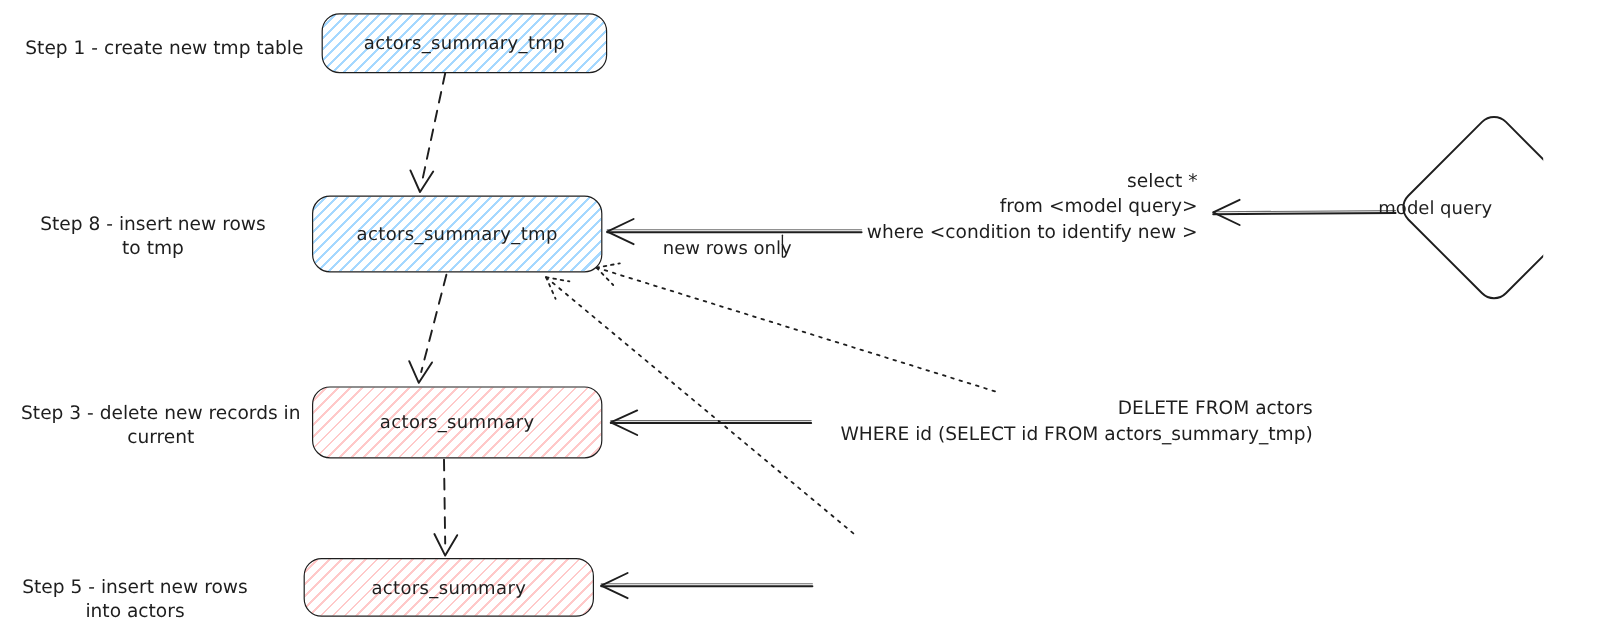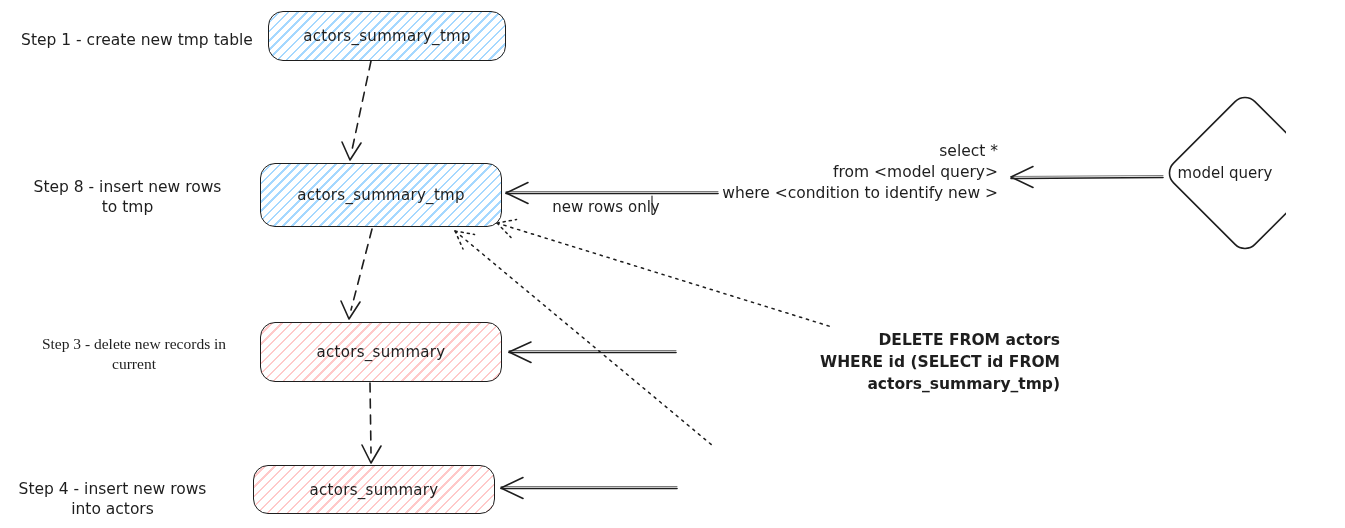--- a/index.html
+++ b/index.html
@@ -127,23 +127,23 @@
     </g>
 
     <g>
       <rect x="1187.5" y="115.5" width="115" height="115" rx="14" transform="rotate(45 1245 173)" fill="#ffffff" stroke-width="1.6"></rect>
     </g>
   </svg>
 
   <div class="step-label" style="left:8px; top:30px; width:258px;">Step 1 - create new tmp table</div>
   <div class="step-label" style="left:5px; top:177px; width:245px;">Step 8 - insert new rows
 to tmp</div>
-  <div class="step-label" style="left:0px; top:334px; width:268px;font-family:Liberation Serif, serif;">Step 3 - delete new records in
+  <div class="step-label" style="left:0px; top:334px; width:268px;">Step 3 - delete new records in
 current</div>
-  <div class="step-label" style="left:0px; top:479px; width:225px;">Step 4 - insert new rows
+  <div class="step-label" style="left:0px; top:479px; width:225px;">Step 5 - insert new rows
 into actors</div>
 
   <div class="node hatch-blue" style="left:268px; top:11px; width:236px; height:48px;">
     <span>actors_summary_tmp</span>
   </div>
   <div class="node hatch-blue" style="left:260px; top:163px; width:240px; height:62px;">
     <span>actors_summary_tmp</span>
   </div>
   <div class="node hatch-red" style="left:260px; top:322px; width:240px; height:58px;">
     <span>actors_summary</span>
@@ -151,19 +151,19 @@
   <div class="node hatch-red" style="left:253px; top:465px; width:240px; height:47px;">
     <span>actors_summary</span>
   </div>
 
   <div class="small-label" style="left:546px; top:198px; width:120px;text-align:center;">new rows only</div>
 
   <div class="annotation" style="left:698px; top:141px; width:300px;">select *
 from &lt;model query&gt;
 where &lt;condition to identify new &gt;</div>
 
-  <div class="annotation" style="left:660px; top:329px; width:400px; line-height:22px;font-weight:bold;">DELETE FROM actors
+  <div class="annotation" style="left:694px; top:329px; width:400px; line-height:22px;">DELETE FROM actors
 WHERE id (SELECT id FROM actors_summary_tmp)</div>
 
 
-  <div class="diamond-label" style="left:1125px; top:164px; width:200px;">model query</div>
+  <div class="diamond-label" style="left:1096px; top:164px; width:200px;">model query</div>
 
 </div>
 
 </body></html>

